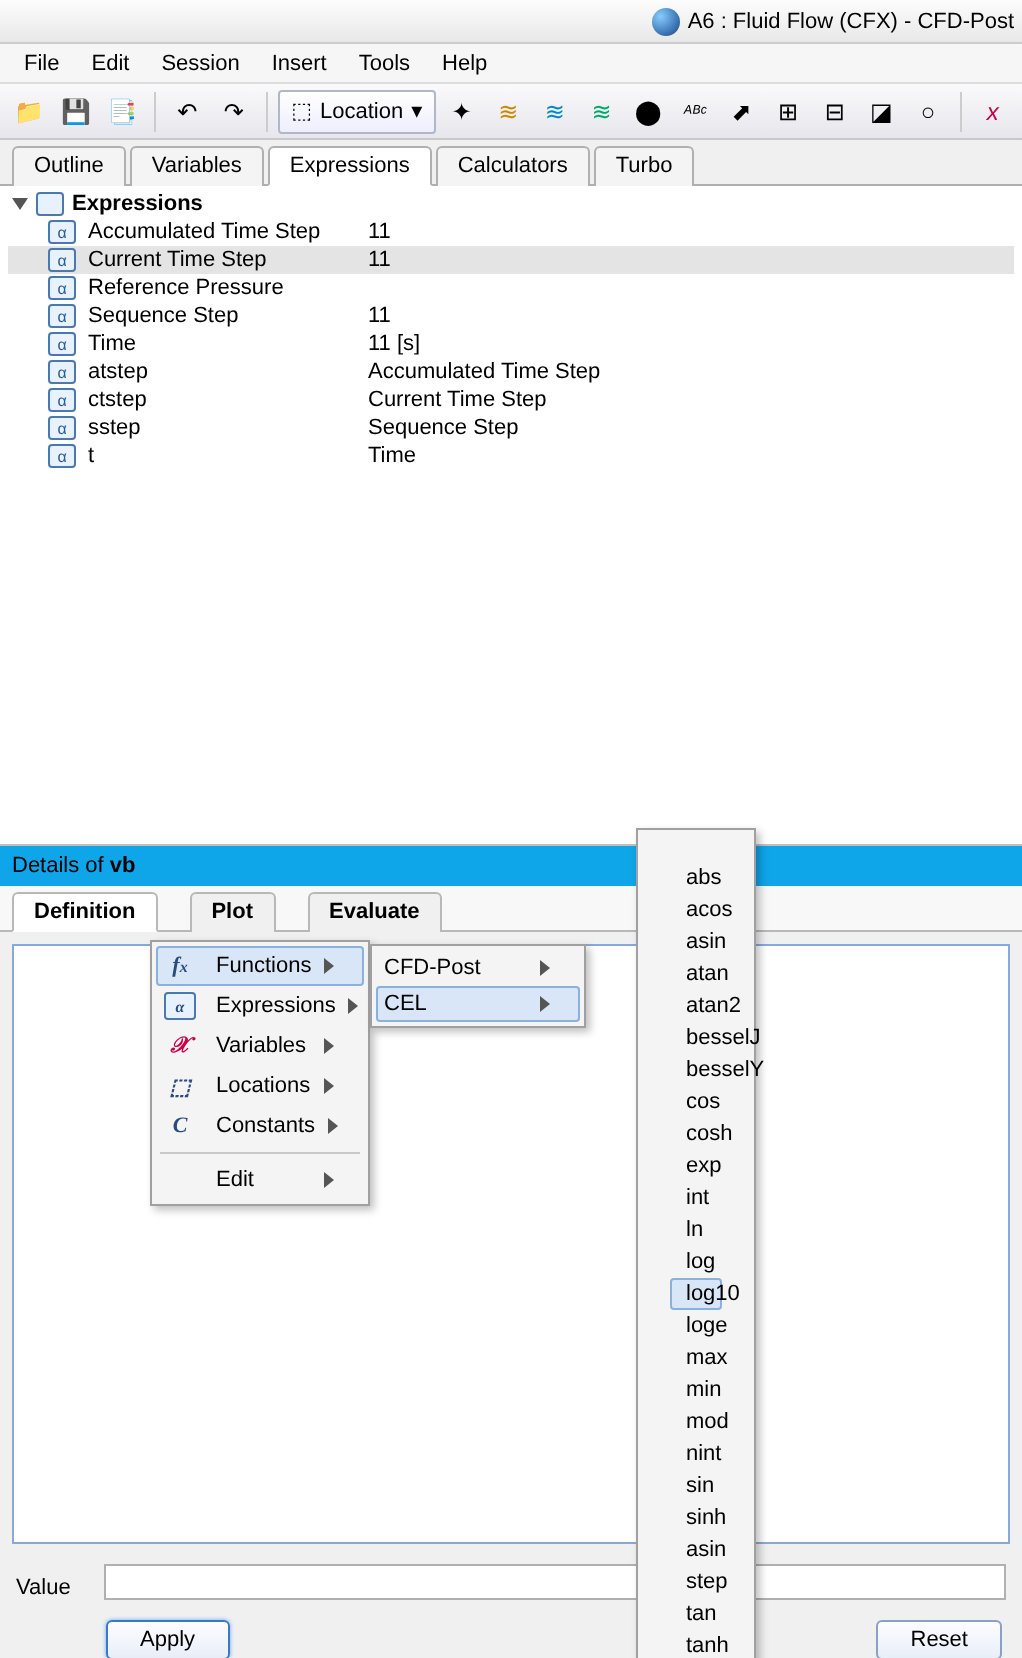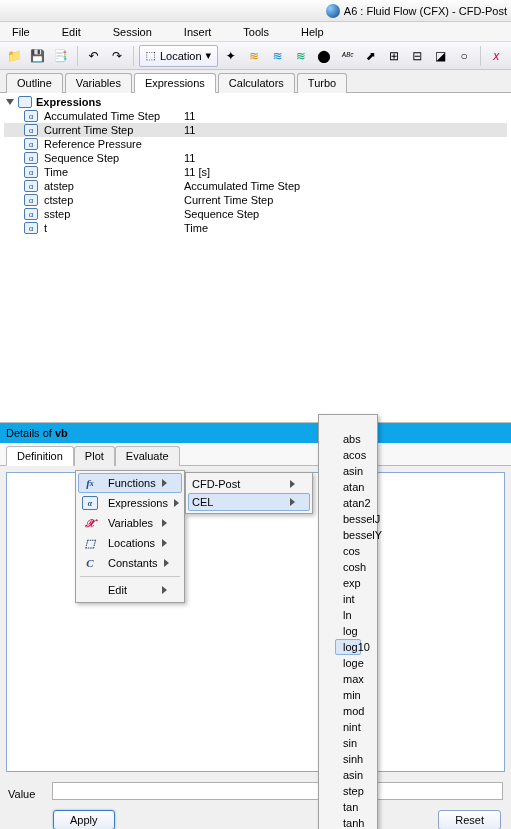--- a/index.html
+++ b/index.html
@@ -25,21 +25,21 @@
   .app-icon {
     width: 14px; height: 14px;
     border-radius: 50%;
     background: radial-gradient(circle at 30% 30%, #8cf, #148);
   }
   .menubar {
     height: 20px;
     display: flex;
     align-items: center;
     padding: 0 4px;
-    gap: 16px;
+    gap: 0;
     background: #f6f6f6;
     border-bottom: 1px solid #ddd;
   }
   .menubar .menu-item {
     padding: 2px 8px;
     cursor: default;
   }
   .toolbar {
     height: 28px;
     background: linear-gradient(#fafafc,#e6e6ec);
@@ -127,24 +127,25 @@
     border-top:6px solid #555;
     display:inline-block;
   }
   .details-header {
     padding: 4px 6px;
     font-size: 11px;
     background: #0ea5e9;
   }
   .details-tabs {
     display:flex;
-    gap:0;
+    gap:16px;
     padding: 2px 6px 0 6px;
     border-bottom: 1px solid #b8b8b8;
     background:#f8f8f8;
+    font-weight:bold;
   }
   .dtab {
     padding: 3px 10px;
     border:1px solid #b8b8b8;
     border-bottom:none;
     border-radius:3px 3px 0 0;
     background:#f0f0f0;
     position:relative; top:1px;
   }
   .dtab.active { background:#fff; border-bottom:1px solid #fff; }
@@ -407,21 +408,21 @@
     <span class="sub-arrow"></span>
   </div>
   <div class="ctx-sep"></div>
   <div class="ctx-item">
     <span class="ctx-ico"></span>
     <span>Edit</span>
     <span class="sub-arrow"></span>
   </div>
 </div>
 
-<div class="ctx" style="left:185px; top:472px; width:128px;">
+<div class="ctx" style="left:185px; top:472px; width:108px;">
   <div class="ctx-item" style="grid-template-columns:1fr 14px">
     <span>CFD-Post</span>
     <span class="sub-arrow"></span>
   </div>
   <div class="ctx-item hover" style="grid-template-columns:1fr 14px">
     <span>CEL</span>
     <span class="sub-arrow"></span>
   </div>
 </div>
 

